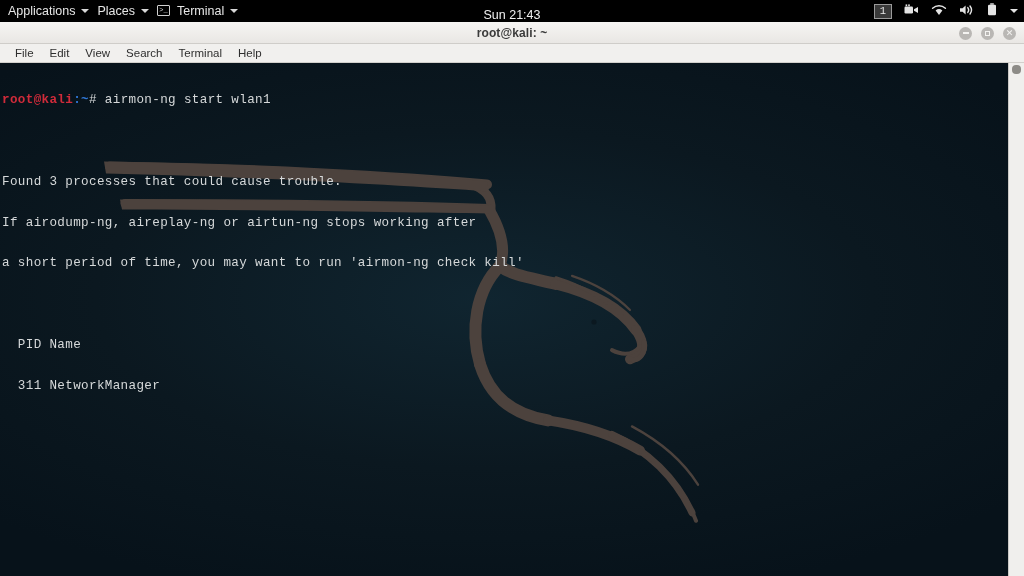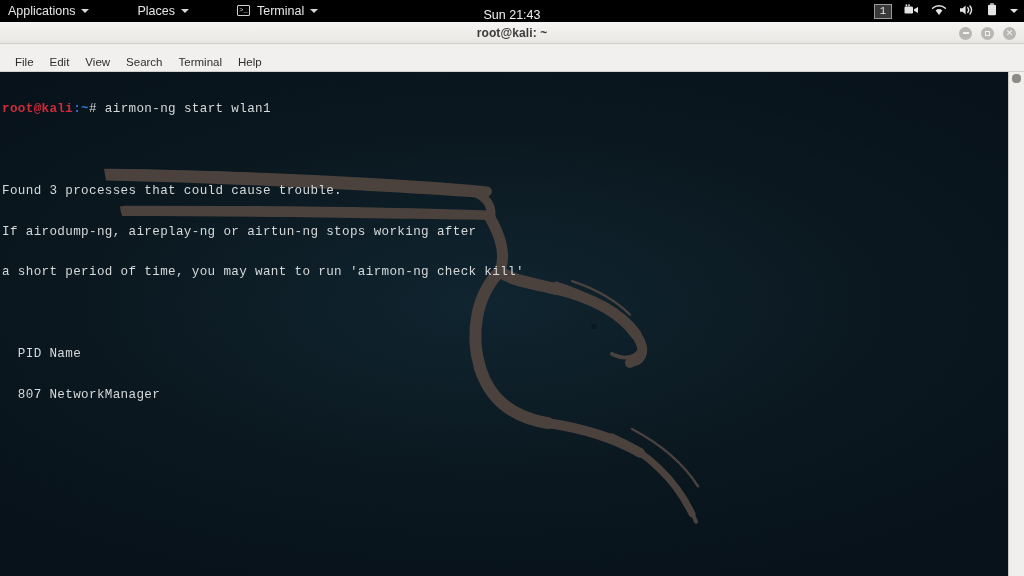--- a/index.html
+++ b/index.html
@@ -12,21 +12,21 @@
   
   #top-panel{
     position:absolute; left:0; top:0; width:1024px; height:22px;
     background:#000; color:#dcdcdc;
     display:flex; align-items:center;
     font-size:12.5px;
     border-bottom:1px solid #000;
   }
   .panel-menu{
     display:flex; align-items:center; gap:5px;
-    padding:0 24px; height:22px; color:#e6e6e6;
+    padding:0 4px; height:22px; color:#e6e6e6;
     white-space:nowrap;
   }
   .panel-menu:first-child{ padding-left:8px; }
   .caret{
     width:0;height:0;border-left:4px solid transparent;
     border-right:4px solid transparent;border-top:4px solid #d8d8d8;
     display:inline-block; margin-left:1px;
   }
   .term-mini-icon{
     width:13px;height:11px;border:1.3px solid #cfcfcf;border-radius:1px;
@@ -76,21 +76,21 @@
     display:flex;align-items:center;justify-content:center;
     font-size:9px; line-height:1; font-family:"Liberation Sans", sans-serif;
   }
   .wc .glyph-min{ width:6px;height:1.6px;background:#f4f3f1;display:block; }
   .wc .glyph-max{ width:5px;height:5px;border:1.6px solid #f4f3f1;display:block; }
 
   #menubar{
     height:19px; flex:0 0 19px;
     background:#f1f0ee; border-bottom:1px solid #d2d0cc;
     display:flex; align-items:center; padding-left:7px;
-    font-size:11.5px; color:#2e2e2e;margin-top:9px;
+    font-size:11.5px; color:#2e2e2e;
   }
   .menu-item{ padding:0 8px; line-height:19px; }
 
   
   #terminal-area{
     flex:1 1 auto; position:relative; display:flex;
     background:#0c1a22;
   }
   #terminal{
     position:relative; flex:1 1 auto; overflow:hidden;
@@ -248,21 +248,21 @@
       </svg>
 
       <div id="screen-text">
         <div class="ln"><span class="c-user">root@kali</span><span class="c-path">:~</span><span class="c-hash"># </span><span>airmon-ng start wlan1</span></div>
         <div class="ln"></div>
         <div class="ln">Found 3 processes that could cause trouble.</div>
         <div class="ln">If airodump-ng, aireplay-ng or airtun-ng stops working after</div>
         <div class="ln">a short period of time, you may want to run 'airmon-ng check kill'</div>
         <div class="ln"></div>
         <div class="ln">  PID Name</div>
-        <div class="ln">  807 NetworkManager</div>
+        <div class="ln">  311 NetworkManager</div>
         <div class="ln"></div>
         <div class="ln"></div>
         
         
         
         
         
         
         
         

